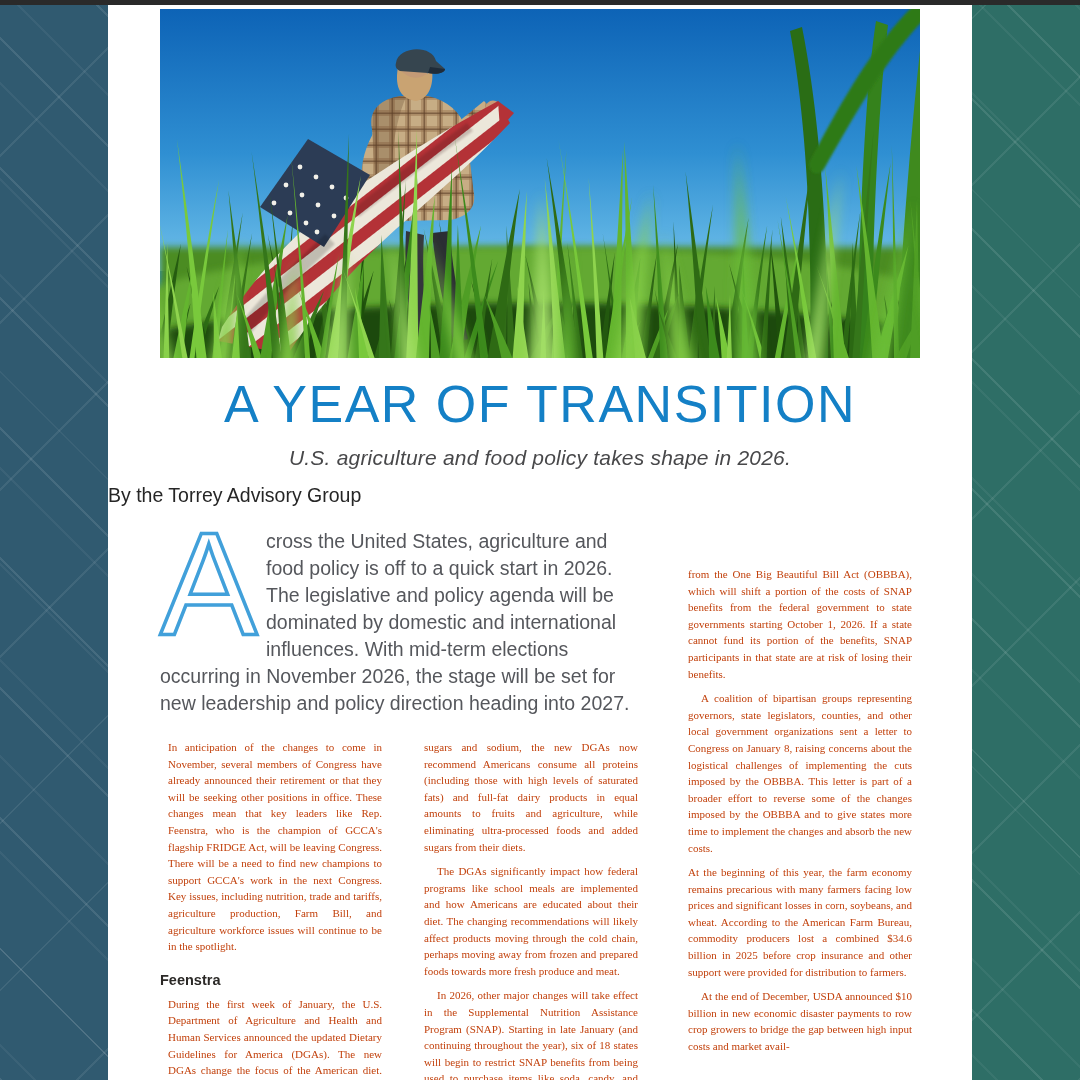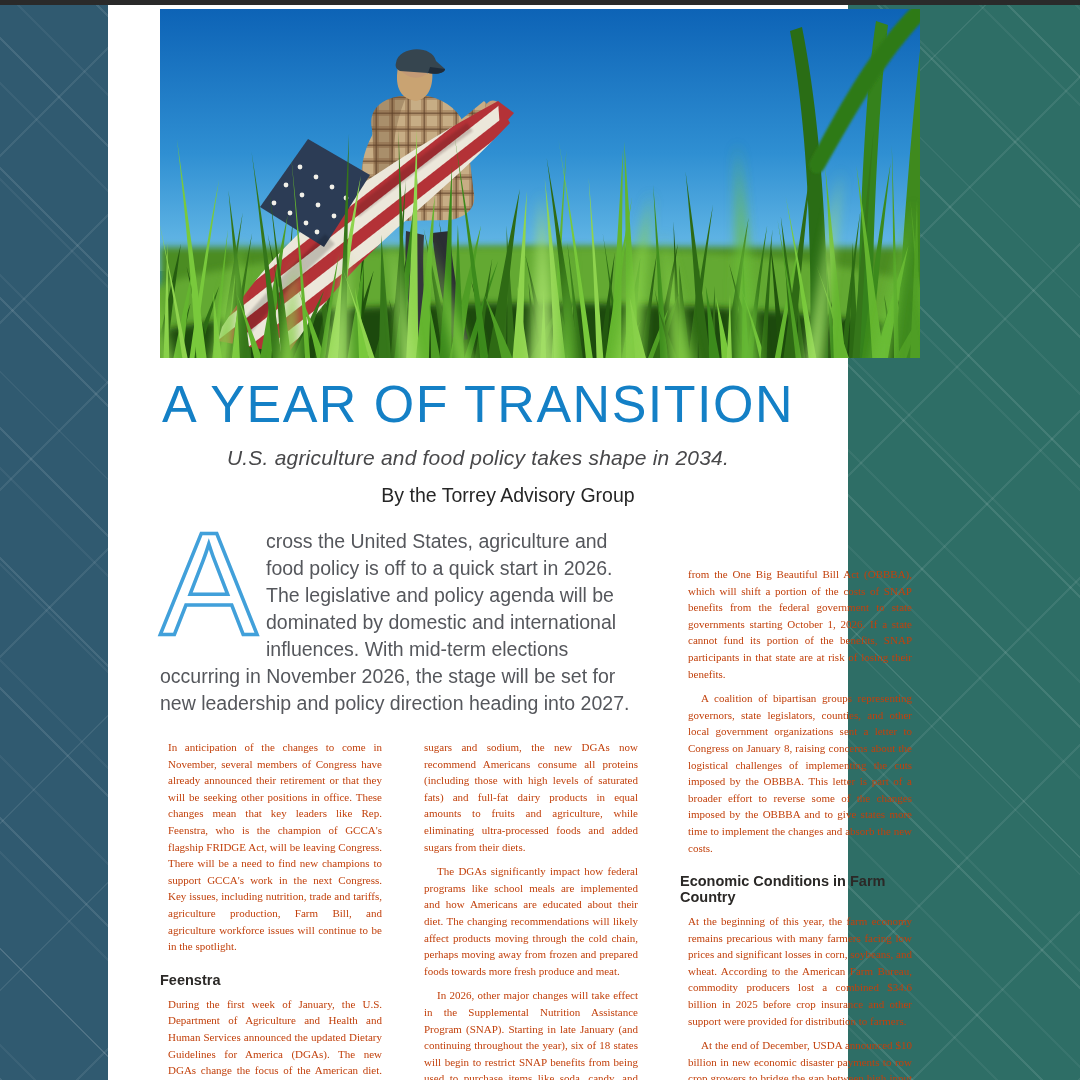--- a/index.html
+++ b/index.html
@@ -10,37 +10,37 @@
   }
   .bg-pattern{
     position:absolute;inset:0;
     background-image:
       repeating-linear-gradient(45deg, rgba(255,255,255,0.10) 0 2px, transparent 2px 92px),
       repeating-linear-gradient(-45deg, rgba(255,255,255,0.08) 0 2px, transparent 2px 118px),
       repeating-linear-gradient(45deg, rgba(255,255,255,0.05) 24px 26px, transparent 26px 92px);
   }
   .top-bar{position:absolute;top:0;left:0;width:1080px;height:5px;background:#2a2a2a;z-index:5;}
   .page{
-    position:absolute;left:108px;top:4px;width:740px;height:1076px;
+    position:absolute;left:108px;top:4px;width:864px;height:1076px;
     background:#ffffff;z-index:2;
   }
   .hero{position:absolute;left:52px;top:5px;width:760px;height:349px;margin:0;overflow:hidden;background:#2f8fd2;}
   .hero svg{display:block;}
   h1.title{
     position:absolute;top:370px;left:0;width:100%;margin:0;text-align:center;
     font-size:52px;font-weight:400;letter-spacing:1.5px;color:#1480c6;
     font-family:"Liberation Sans",sans-serif;
   }
   .subtitle{
     position:absolute;top:442px;left:0;width:100%;margin:0;text-align:center;
     font-style:italic;font-size:21px;color:#48484a;letter-spacing:.2px;
   }
   .byline{
-    position:absolute;top:480px;left:0;width:100%;margin:0;text-align:center;
-    font-size:19.5px;color:#262626;padding-left:30px;
+    position:absolute;top:480px;left:0;width:100%;margin:0;text-align:left;
+    font-size:19.5px;color:#262626;
   }
   .content{position:absolute;left:52px;top:524px;width:760px;display:flex;gap:34px;}
   .left-sec{width:486px;}
   .lead{
     font-size:19.5px;line-height:27px;color:#55575c;margin-bottom:10px;
   }
   .dropcap{
     float:left;width:98px;height:106px;margin:5px 8px 0 0;
     font-size:146px;line-height:104px;font-weight:400;
     color:transparent;-webkit-text-stroke:3.5px #41a0da;
@@ -305,21 +305,21 @@
           <path d="M 509.71931255050004 362 Q 508.8101634691236 286.17950865766034 503.39448411529884 224.14456119574606 Q 519.7866311844206 293.07228059787303 535.5462954100221 362 Z" fill="#86cf49" opacity="0.9"></path>
           <path d="M 574.4548567067832 362 Q 577.6758633330697 236.97210997133516 577.2065946110524 134.67656358424574 Q 588.9113025594736 248.33828179212287 600.8911842983216 362 Z" fill="#6cbf38" opacity="0.9"></path>
           <path d="M 644.3421226795763 362 Q 662.2603324388386 251.8223896754207 681.4040334378369 161.67707213712856 Q 669.2889819744275 261.8385360685643 660.8801215868443 362 Z" fill="#a5e06a" opacity="0.9"></path>
           <path d="M 710.4641110505909 362 Q 731.2284747061087 269.6897789364448 753.5022121868096 194.1632344298996 Q 739.1460441900184 278.0816172149498 729.0936863068491 362 Z" fill="#6cbf38" opacity="0.9"></path>
           <path d="M 778.2039783447981 362 Q 770.128630384244 309.1056879116222 757.3299006521702 265.8285234756768 Q 777.5972233906389 313.9142617378384 795.7771383598447 362 Z" fill="#86cf49" opacity="0.9"></path>
         </g>
     </svg>
   </figure>
 
   <h1 class="title">A YEAR OF TRANSITION</h1>
-  <p class="subtitle">U.S. agriculture and food policy takes shape in 2034.</p>
+  <p class="subtitle">U.S. agriculture and food policy takes shape in 2026.</p>
   <p class="byline">By the Torrey Advisory Group</p>
 
   <section class="content">
     <div class="left-sec">
       <div class="lead">
         <span class="dropcap">A</span><span>cross the United States, agriculture and food policy is off to a quick start in 2026. The legislative and policy agenda will be dominated by domestic and international influences. With mid-term elections occurring in November 2026, the stage will be set for new leadership and policy direction heading into 2027.</span>
       </div>
       <div class="cols2">
         <div class="col">
           <p>In anticipation of the changes to come in November, several members of Congress have already announced their retirement or that they will be seeking other positions in office. These changes mean that key leaders like Rep. Feenstra, who is the champion of GCCA's flagship FRIDGE Act, will be leaving Congress. There will be a need to find new champions to support GCCA's work in the next Congress. Key issues, including nutrition, trade and tariffs, agriculture production, Farm Bill, and agriculture workforce issues will continue to be in the spotlight.</p>
@@ -330,18 +330,17 @@
           <p>sugars and sodium, the new DGAs now recommend Americans consume all proteins (including those with high levels of saturated fats) and full-fat dairy products in equal amounts to fruits and agriculture, while eliminating ultra-processed foods and added sugars from their diets.</p>
           <p class="indent">The DGAs significantly impact how federal programs like school meals are implemented and how Americans are educated about their diet. The changing recommendations will likely affect products moving through the cold chain, perhaps moving away from frozen and prepared foods towards more fresh produce and meat.</p>
           <p class="indent">In 2026, other major changes will take effect in the Supplemental Nutrition Assistance Program (SNAP). Starting in late January (and continuing throughout the year), six of 18 states will begin to restrict SNAP benefits from being used to purchase items like soda, candy, and unhealthy foods.</p>
 
         </div>
       </div>
     </div>
     <div class="col col3">
       <p>from the One Big Beautiful Bill Act (OBBBA), which will shift a portion of the costs of SNAP benefits from the federal government to state governments starting October 1, 2026. If a state cannot fund its portion of the benefits, SNAP participants in that state are at risk of losing their benefits.</p>
       <p class="indent">A coalition of bipartisan groups representing governors, state legislators, counties, and other local government organizations sent a letter to Congress on January 8, raising concerns about the logistical challenges of implementing the cuts imposed by the OBBBA. This letter is part of a broader effort to reverse some of the changes imposed by the OBBBA and to give states more time to implement the changes and absorb the new costs.</p>
-      <h4>Economic Conditions in Farm Country</h4>
       <p>At the beginning of this year, the farm economy remains precarious with many farmers facing low prices and significant losses in corn, soybeans, and wheat. According to the American Farm Bureau, commodity producers lost a combined $34.6 billion in 2025 before crop insurance and other support were provided for distribution to farmers.</p>
       <p class="indent">At the end of December, USDA announced $10 billion in new economic disaster payments to row crop growers to bridge the gap between high input costs and market avail-</p>
     </div>
   </section>
 </main>
 
 </body></html>

